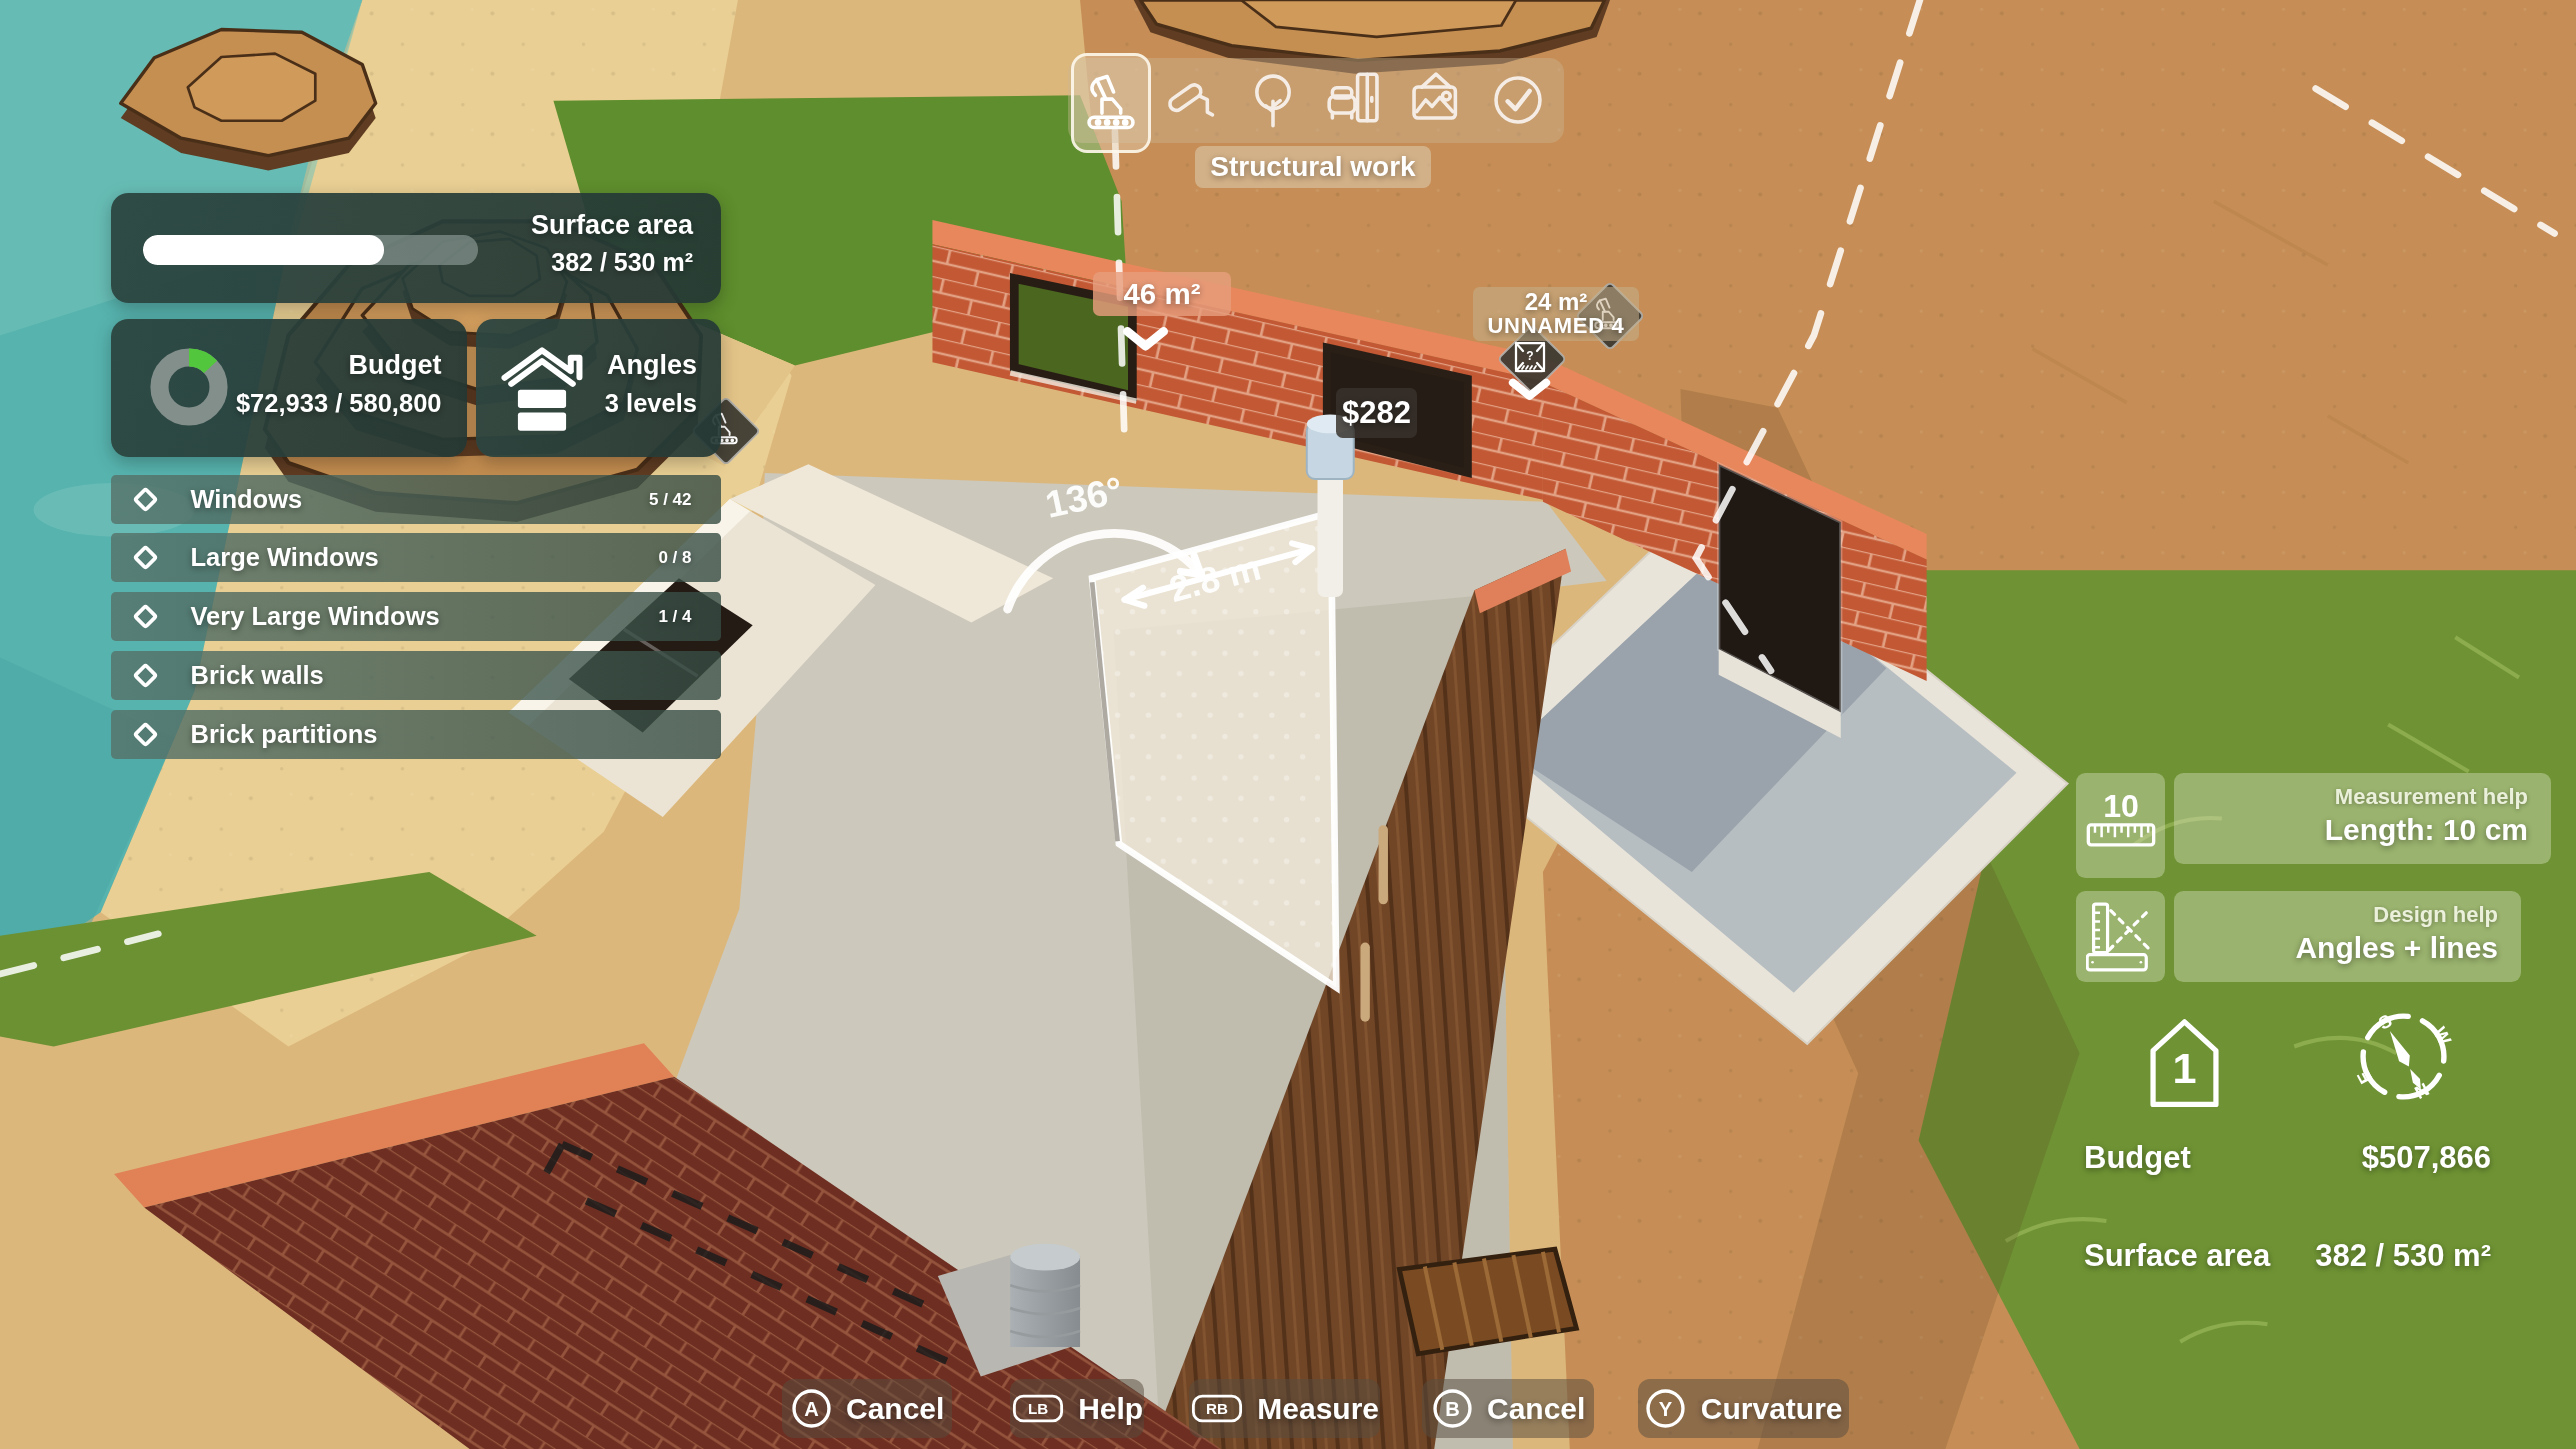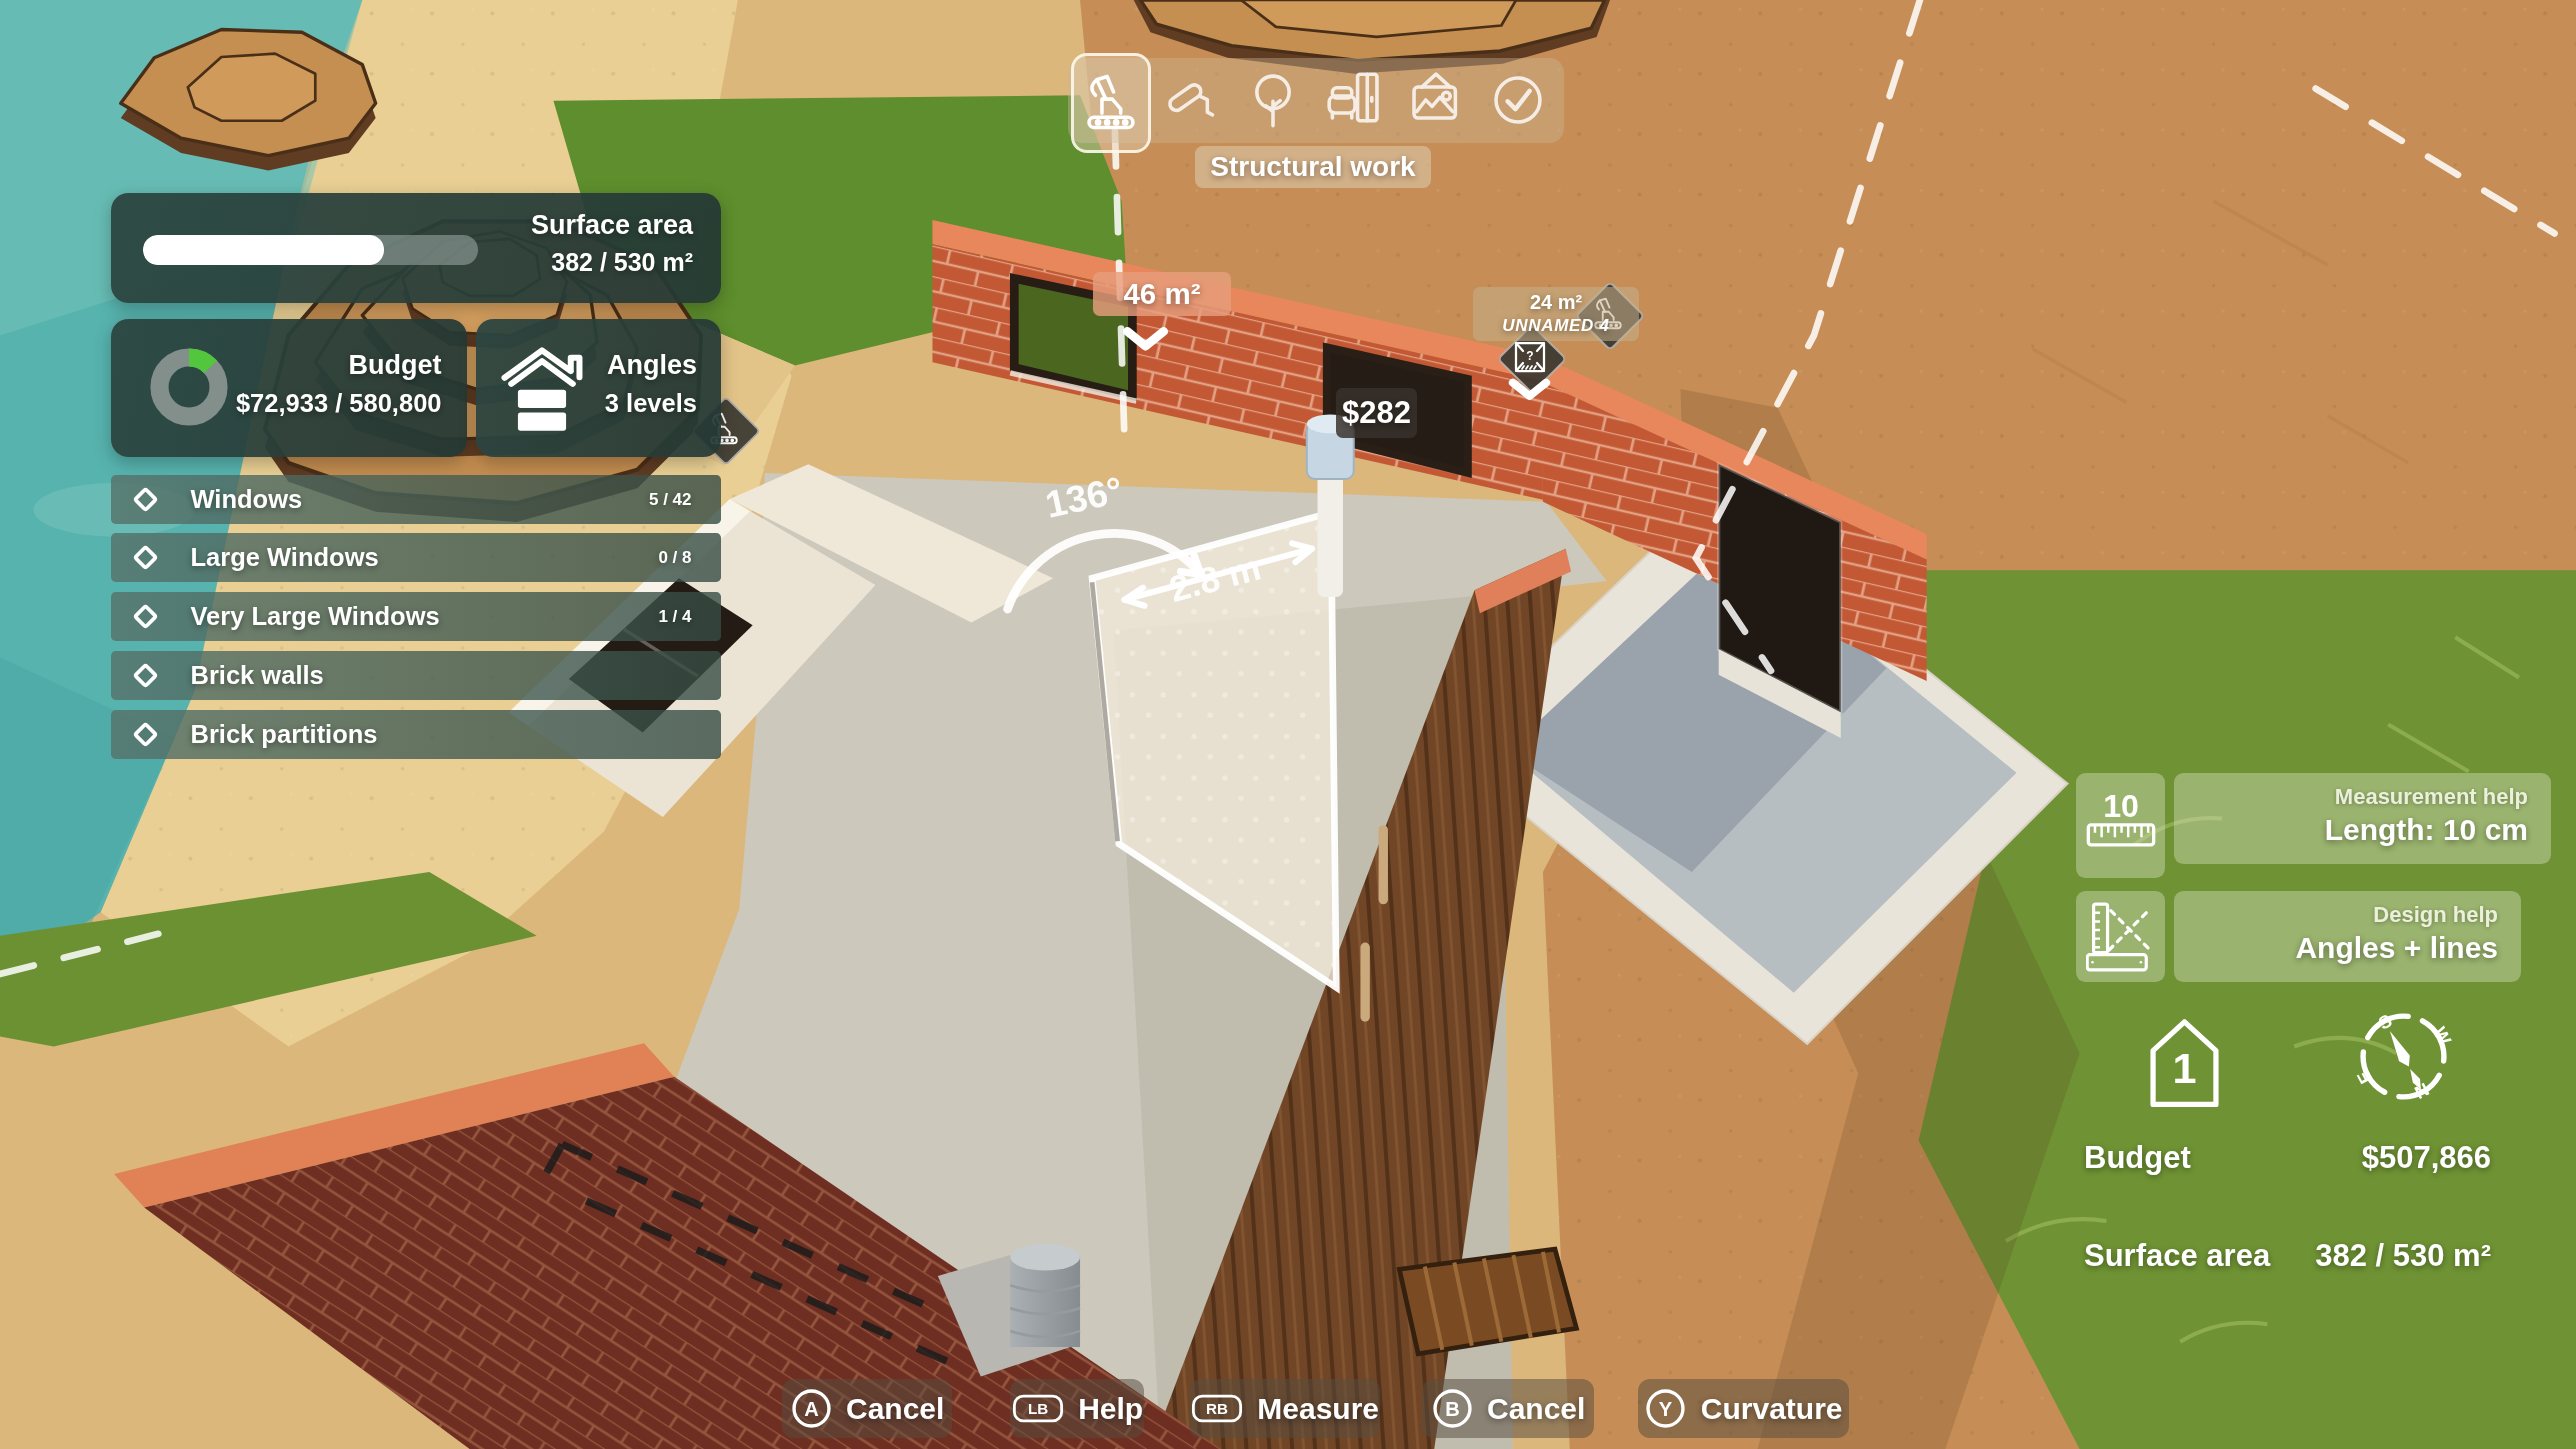--- a/index.html
+++ b/index.html
@@ -49,21 +49,21 @@
   .req-row svg{width:31px;height:31px;margin-left:19px;flex:0 0 auto;}
   .req-label{margin-left:29.5px;font-size:25.5px;}
   .req-value{position:absolute;right:29.5px;font-size:17px;font-weight:700;}
 
   
   .tag{position:absolute;z-index:4;border-radius:6.7px;display:flex;align-items:center;justify-content:center;}
   .tag-area{left:1093px;top:272px;width:138px;height:44px;background:rgba(230,157,124,.82);font-size:29.5px;}
   .tag-cost{left:1336px;top:388px;width:81px;height:50px;background:rgba(56,50,44,.84);font-size:31px;}
   .tag-room{left:1473px;top:287px;width:166px;height:54px;background:rgba(196,174,138,.55);
             flex-direction:column;line-height:24px;}
-  .tag-room .l1{font-size:20px;} .tag-room .l2{font-size:17px;letter-spacing:0.7px;font-style:italic;}
+  .tag-room .l1{font-size:24px;} .tag-room .l2{font-size:22px;letter-spacing:0.7px;}
   .chev{position:absolute;z-index:4;}
   .badge{position:absolute;z-index:3;width:64px;height:64px;display:flex;align-items:center;justify-content:center;}
   .badge .dia{position:absolute;left:9.4px;top:9.4px;width:46px;height:46px;background:rgba(58,55,48,.92);
               border:2px solid rgba(255,255,255,.55);border-radius:5.4px;transform:rotate(45deg);}
   .badge svg{position:relative;width:36px;height:36px;}
 
   
   .htile{position:absolute;z-index:5;background:rgba(226,231,206,.38);border-radius:9.4px;}
   .h-m-icon{left:2076px;top:773px;width:89px;height:105px;display:flex;align-items:center;justify-content:center;}
   .h-m-text{left:2174px;top:773px;width:377px;height:91px;}

